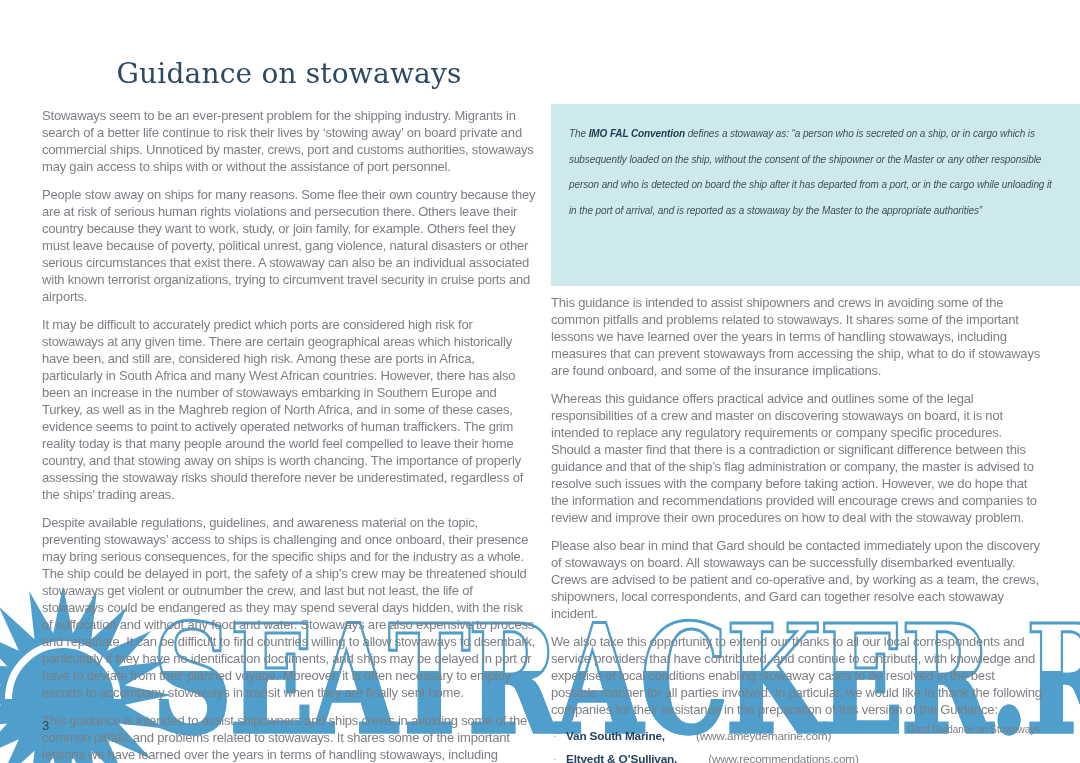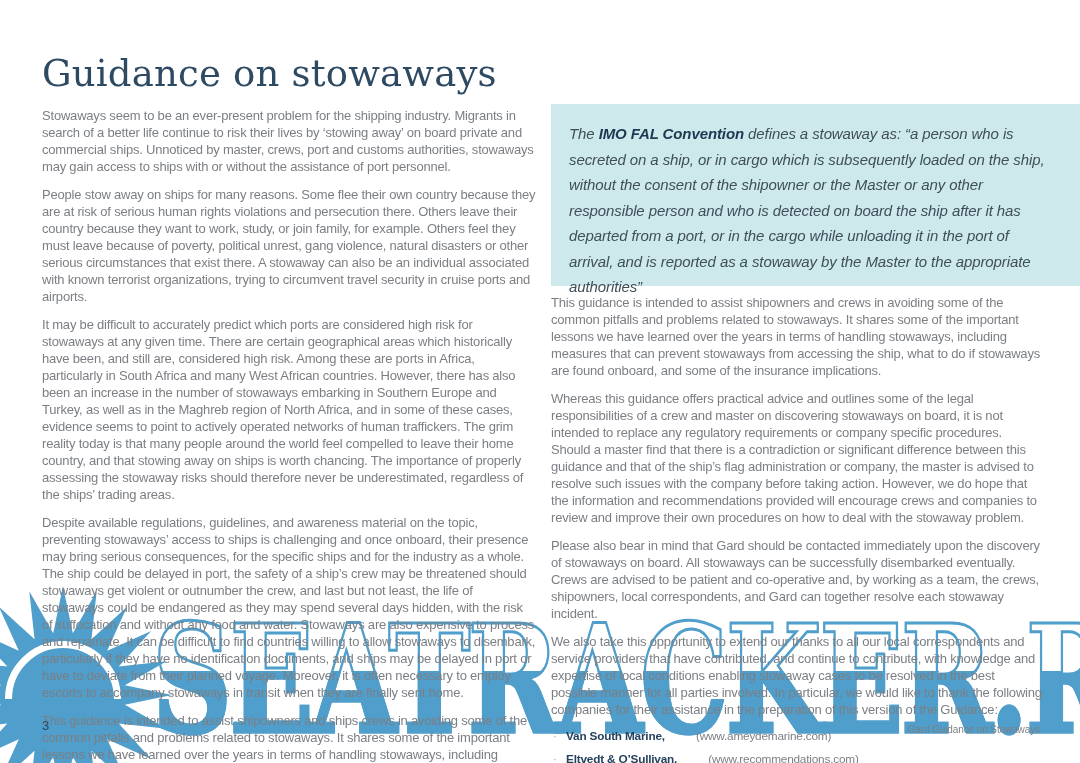--- a/index.html
+++ b/index.html
@@ -15,30 +15,30 @@
                 #4f9ecb 45%, #4f9ecb 100%);
      -webkit-background-clip:text;background-clip:text;color:transparent;
      -webkit-text-stroke:3px #4f9ecb;}
   .wm-sun{position:absolute;left:-48px;top:584px;}
 
   
   .content{position:absolute;inset:0;z-index:2;}
 
   .col-left{position:absolute;left:42px;top:54px;width:494px;}
   .page-title{margin:0 0 13px 0;font-family:"DejaVu Serif",serif;font-weight:500;
-      font-size:37px;line-height:40px;color:#2e4a63;letter-spacing:0.2px;}
+      font-size:28px;line-height:40px;color:#2e4a63;letter-spacing:0.2px;text-align:center;}
   .section-heading{margin:0 0 7px 0;font-size:19px;line-height:24px;font-weight:500;
       color:#2e4a63;letter-spacing:0.2px;}
   .section-heading.purpose{margin-top:14px;}
   .body-p{margin:0 0 11px 0;font-size:13px;line-height:17px;color:#7b7f84;
       letter-spacing:-0.2px;}
 
   .quote-box{position:absolute;left:551px;top:104px;width:529px;height:182px;
       box-sizing:border-box;background:#cde9ec;padding:17px 24px 0 18px;}
-  .quote-text{font-size:15px;line-height:25.5px;color:#3f4e59;font-style:italic;
+  .quote-text{font-size:10px;line-height:25.5px;color:#3f4e59;font-style:italic;
       letter-spacing:-0.1px;}
   .quote-term{font-weight:700;color:#1d3850;}
 
   .col-right{position:absolute;left:551px;top:294px;width:492px;}
 
   .bullet-list{list-style:none;margin:2px 0 0 0;padding:0;}
   .bullet-item{position:relative;margin:0 0 9px 0;padding-left:15px;
       font-size:11.8px;line-height:14px;letter-spacing:-0.2px;}
   .bullet-dot{position:absolute;left:2px;top:0;color:#9aa0a5;font-size:11px;}
   .bullet-name{font-weight:700;color:#26425e;}

